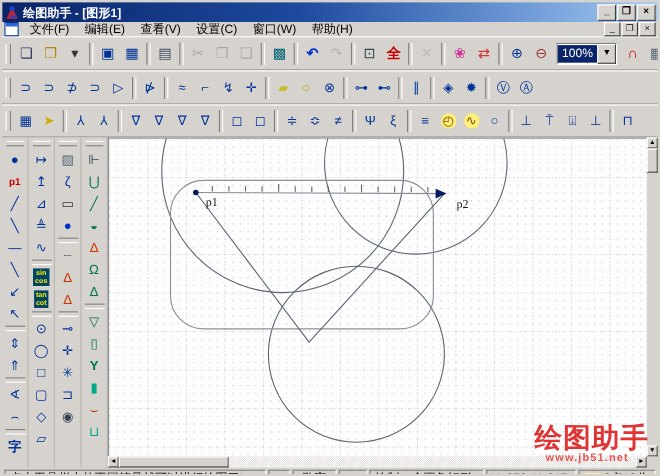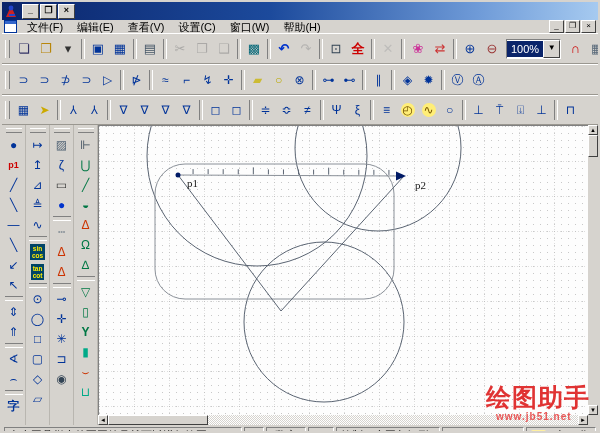--- a/index.html
+++ b/index.html
@@ -9,21 +9,21 @@
   .app{position:relative;width:596px;height:429px;background:#d6d3ce;}
   
   .titlebar{height:18px;display:flex;align-items:center;padding:0 2px;
     background:linear-gradient(90deg,#0a246a 0%,#1c4a9c 45%,#6f9bd8 80%,#a6caf0 100%);}
   .titlebar .logo{width:14px;height:14px;margin-right:3px;flex:0 0 auto;}
   .title-text{color:#fff;font-weight:bold;font-size:11px;white-space:nowrap;flex:1;}
   .winbtn{width:15px;height:13px;margin-left:1px;background:#d6d3ce;
     border:1px solid;border-color:#fff #404040 #404040 #fff;
     font-size:9px;line-height:11px;text-align:center;color:#000;font-weight:bold;flex:0 0 auto;}
   
-  .menubar{height:13px;display:flex;padding:0 2px;background:#d6d3ce;}
+  .menubar{height:13px;display:flex;align-items:center;padding:0 2px;background:#d6d3ce;}
   .mdi-icon{width:11px;height:11px;background:#fff;border:1px solid #003399;margin-right:4px;
     box-shadow:inset 0 3px 0 #3366cc;flex:0 0 auto;}
   .menubar-items{display:flex;flex:1;gap:2px;}
   .menu-item{padding:0 6px;white-space:nowrap;color:#000;}
   .mdibtn{width:13px;height:11px;margin-left:1px;background:#d6d3ce;
     border:1px solid;border-color:#fff #404040 #404040 #fff;
     font-size:8px;line-height:9px;text-align:center;flex:0 0 auto;}
   
   .toolbar{display:flex;align-items:center;background:#d6d3ce;
     border-top:1px solid #fff;border-bottom:1px solid #9a9790;padding:1px 2px;overflow:hidden;}
@@ -101,20 +101,21 @@
 <body>
 
 <div class="app">
 
   <div class="titlebar">
     <svg class="logo" viewBox="0 0 14 14">
       <polygon points="2,13 7,2 12,13" fill="#cc2222"></polygon>
       <circle cx="7" cy="4" r="2.4" fill="#2244cc"></circle>
       <rect x="5" y="10" width="6" height="2" fill="#2244cc"></rect>
     </svg>
+    <span class="title-text">绘图助手 - [图形1]</span>
     <div class="winbtn">_</div>
     <div class="winbtn">❐</div>
     <div class="winbtn">×</div>
   </div>
 
   <div class="menubar">
     <div class="mdi-icon"></div>
     <div class="menubar-items">
 
     <span class="menu-item"><span class="glyph">文件(F)</span></span>

